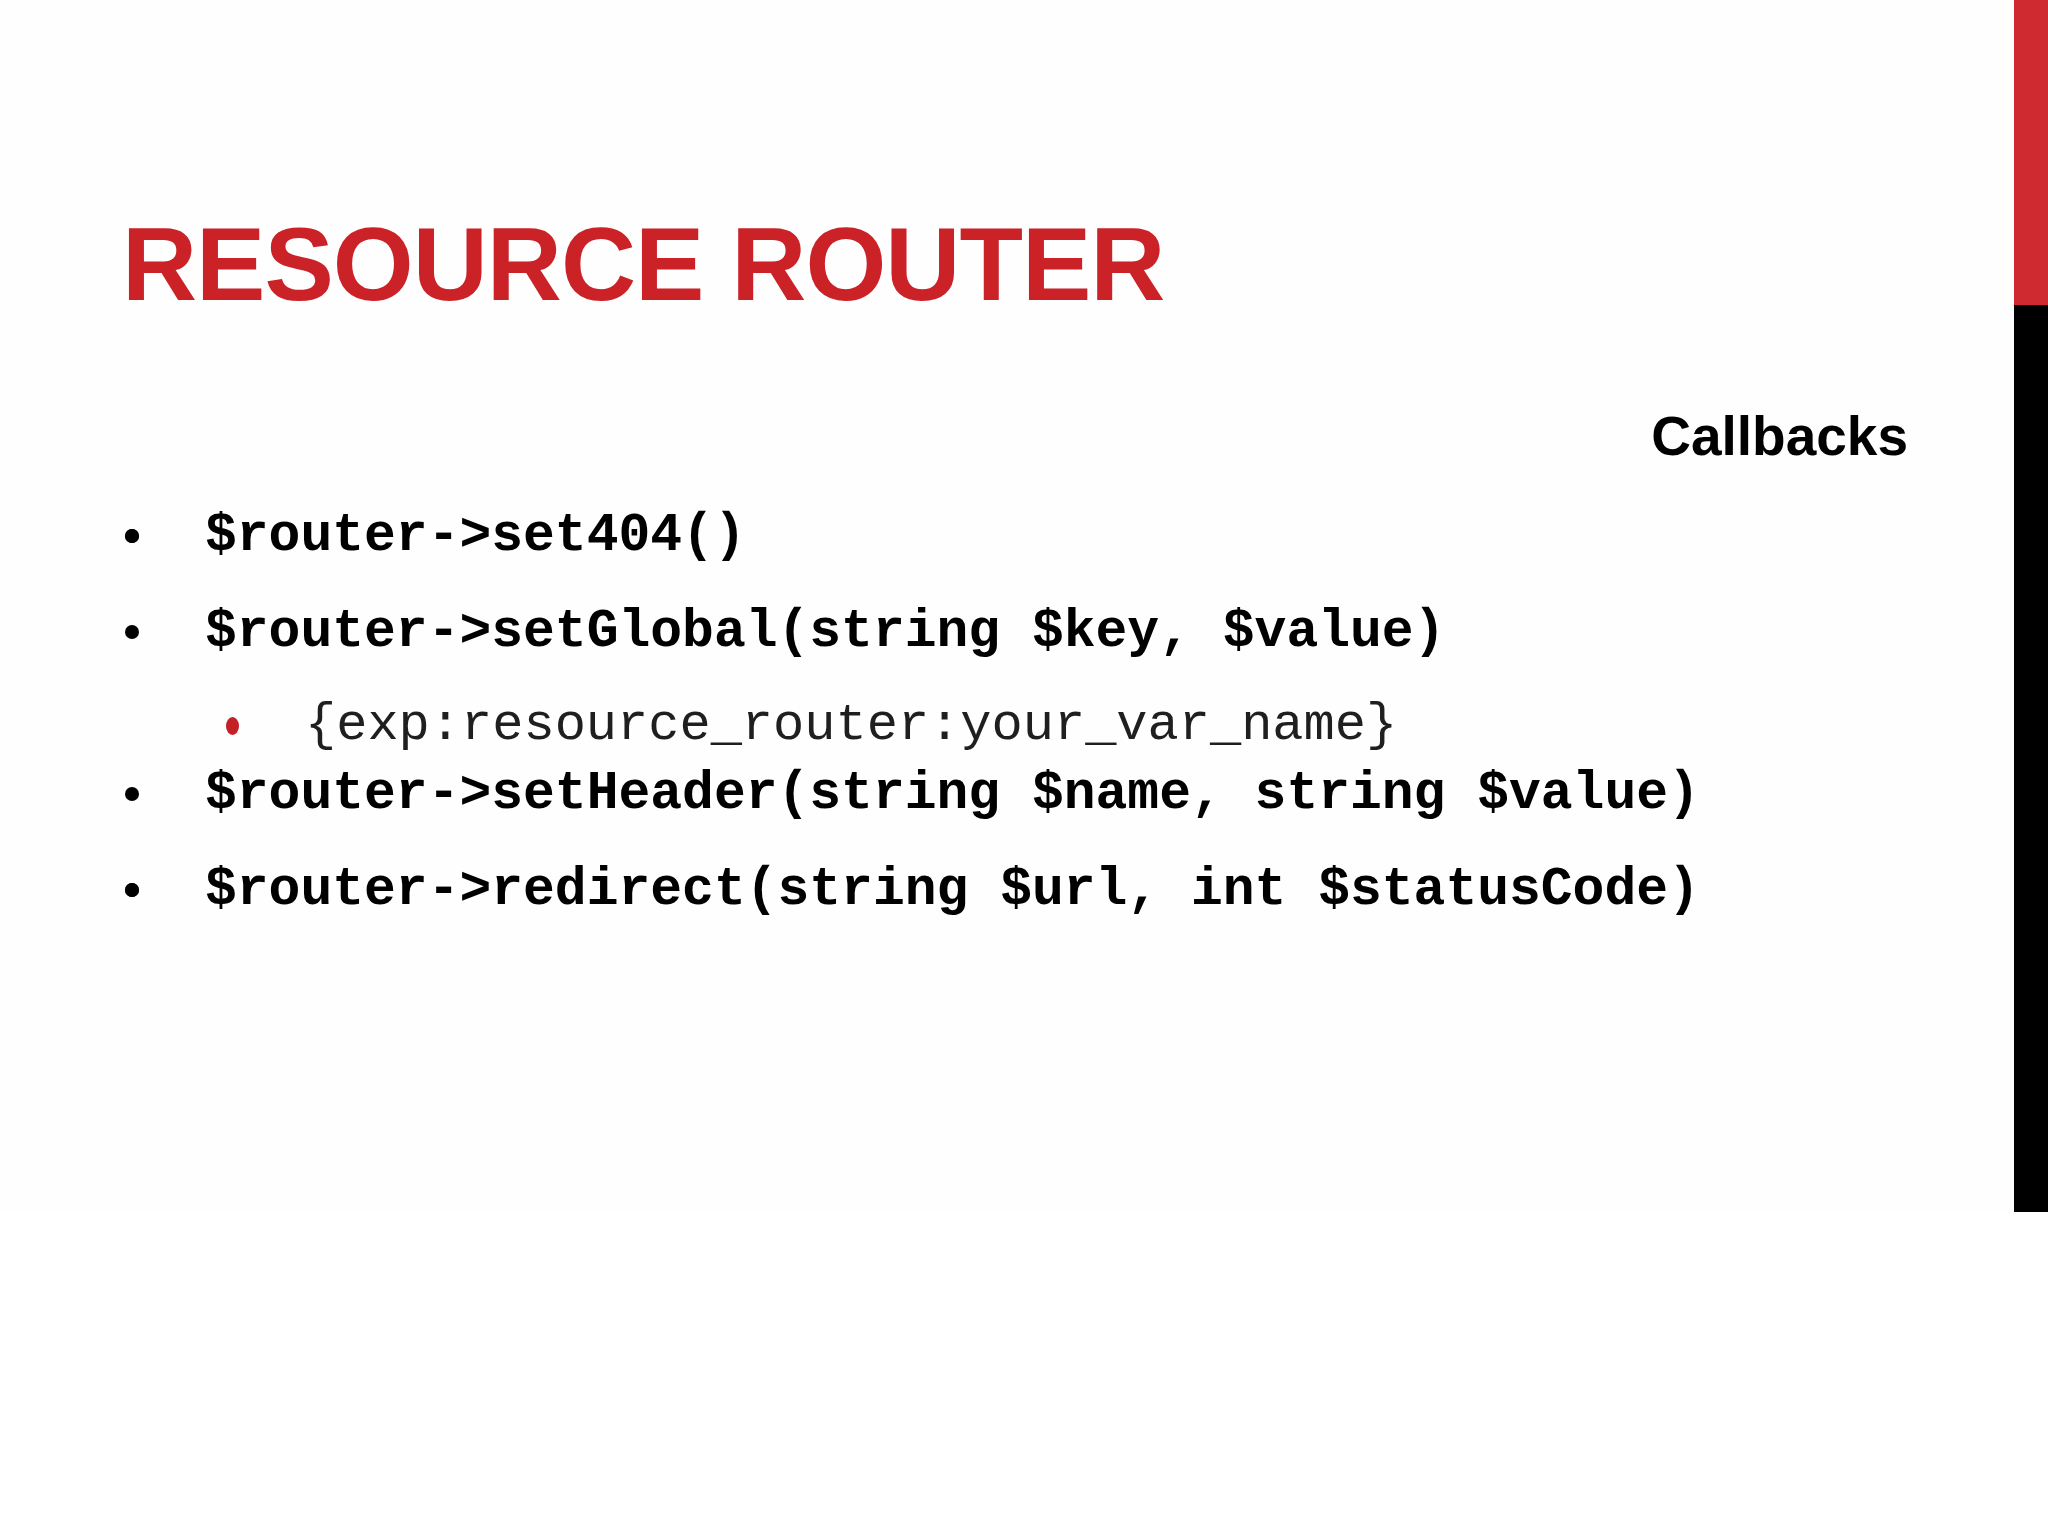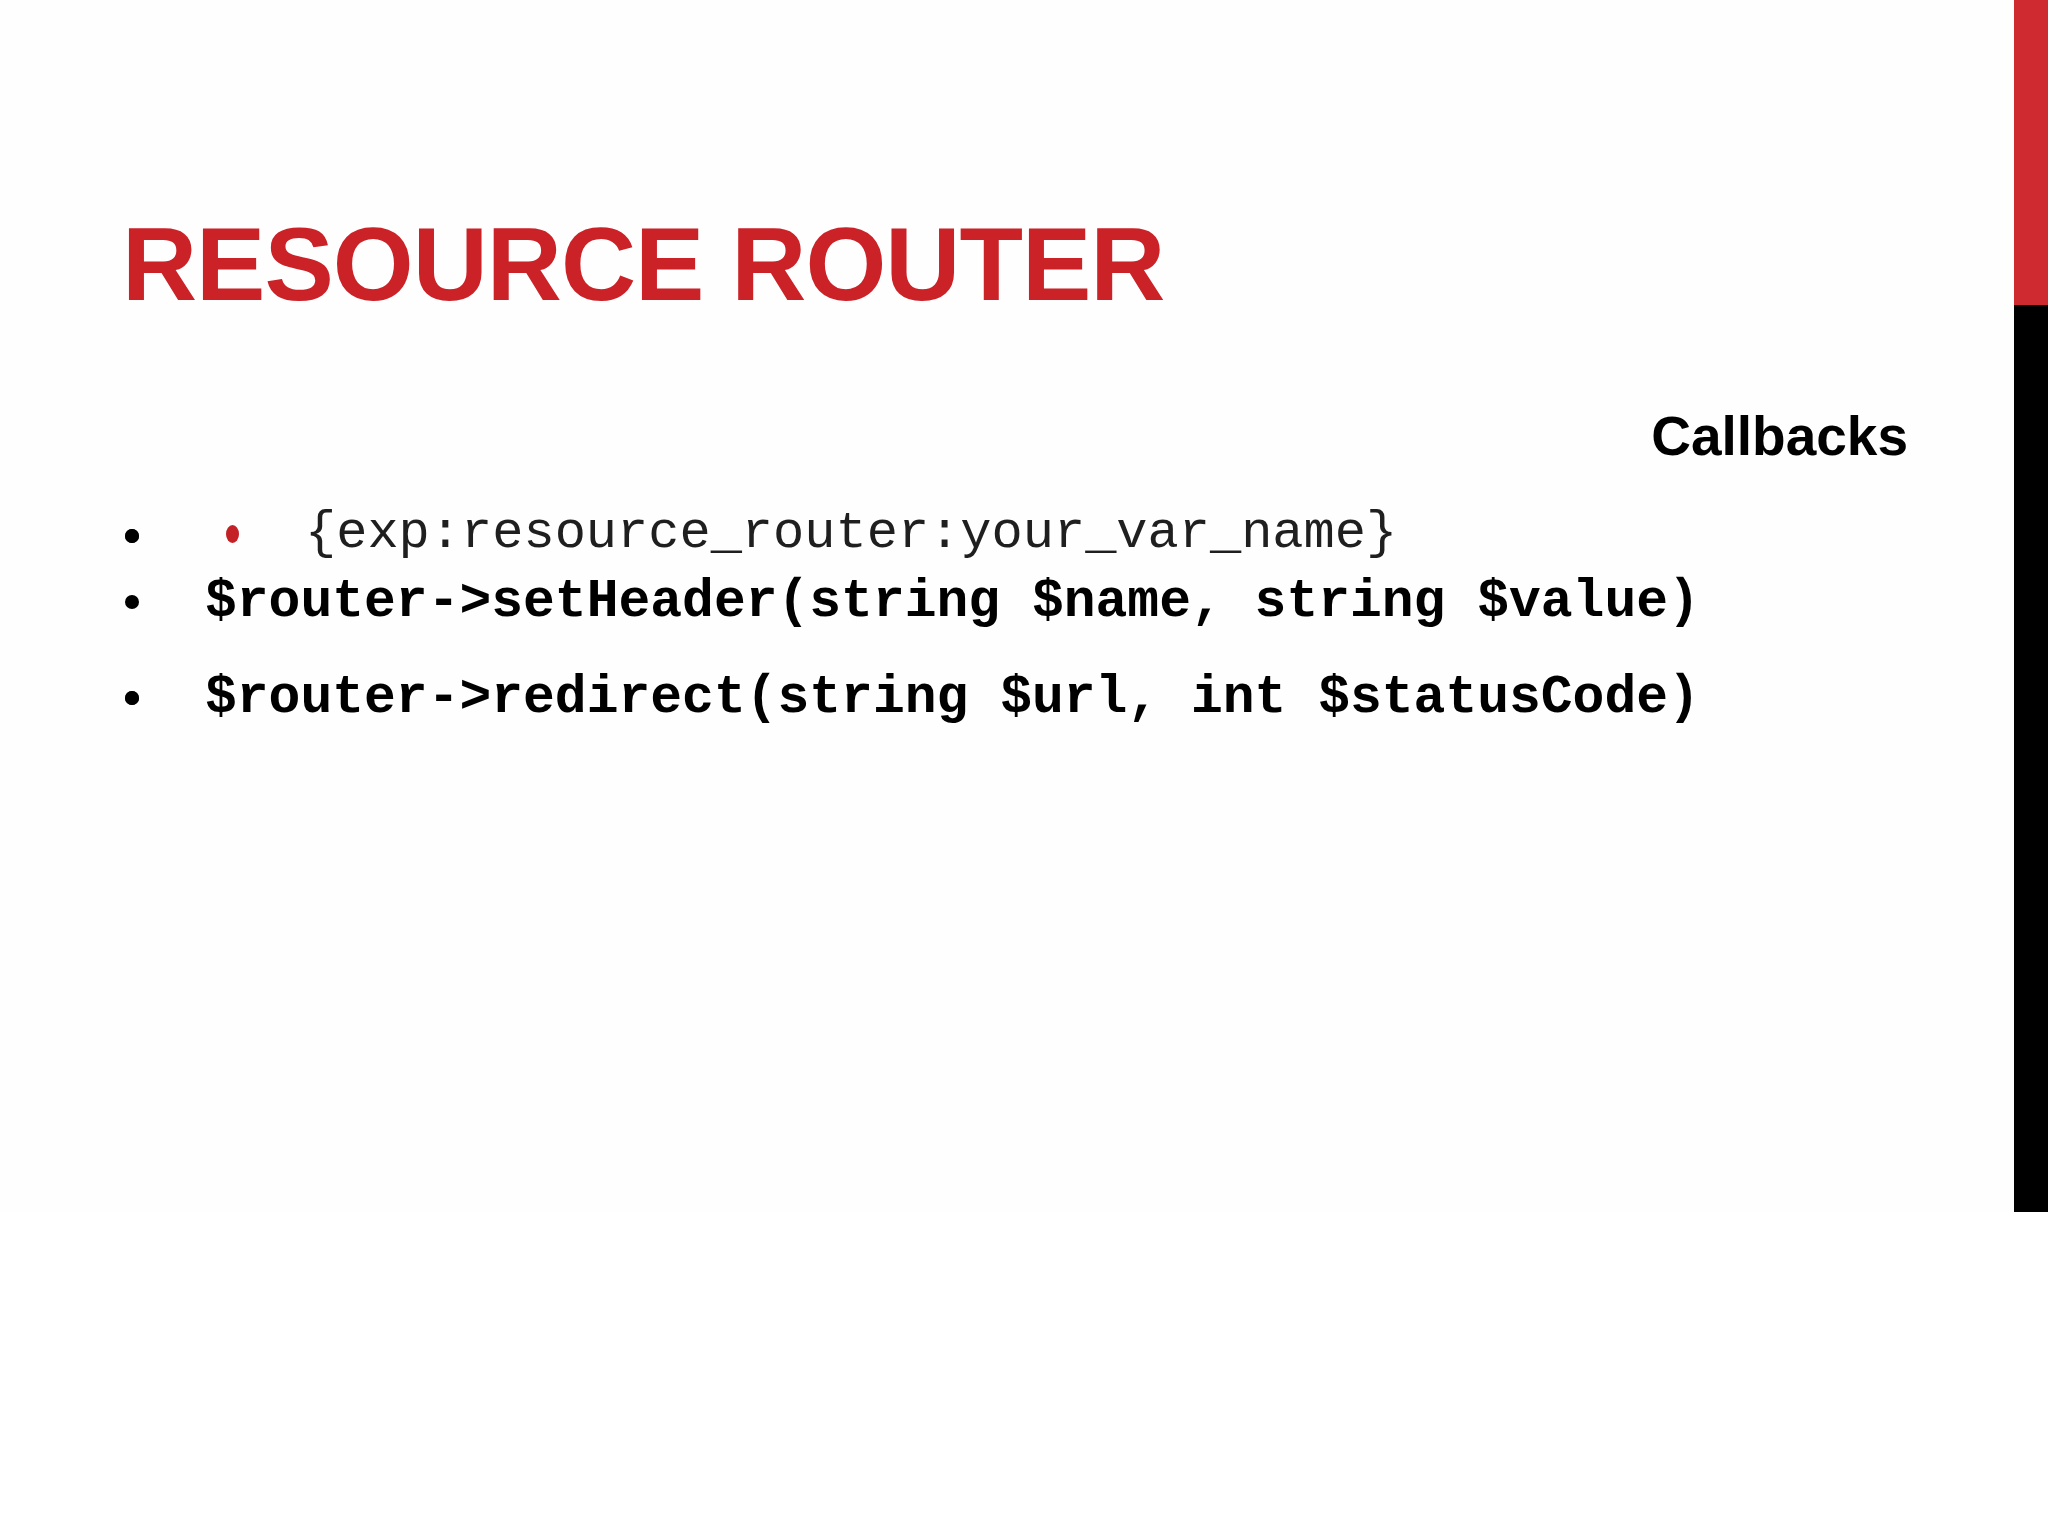--- a/index.html
+++ b/index.html
@@ -120,22 +120,27 @@
     <h2 class="section-heading">Callbacks</h2>
 
     <ul class="bullet-list">
 
       <li class="main-bullet">
         <span class="dot"></span>
       </li>
 
       <li class="main-bullet">
         <span class="dot"></span>
+        <code>$router-&gt;set404()</code>
       </li>
 
+      <li class="main-bullet">
+        <span class="dot"></span>
+        <code>$router-&gt;setGlobal(string $key, $value)</code>
+      </li>
 
 
       <li class="sub-bullet">
         <span class="dot"></span>
         <code>{exp:resource_router:your_var_name}</code>
       </li>
 
       <li class="main-bullet">
         <span class="dot"></span>
         <code>$router-&gt;setHeader(string $name, string $value)</code>

